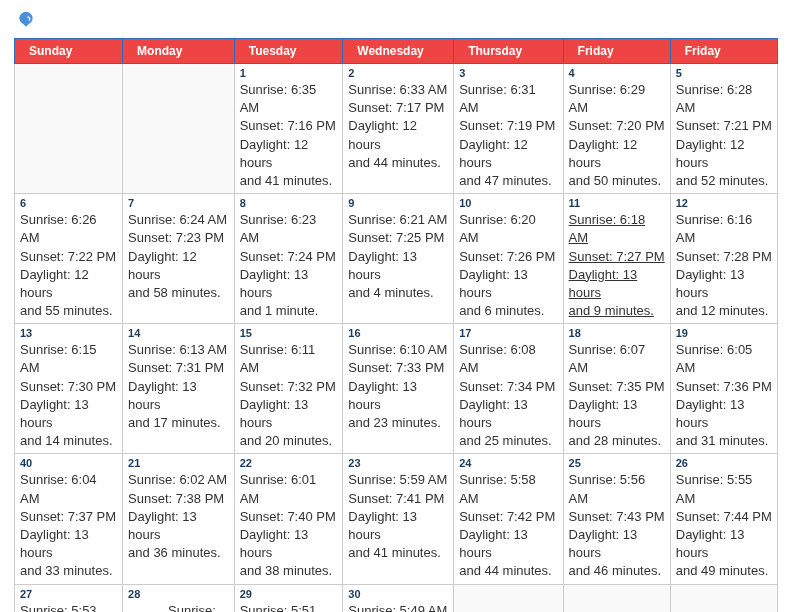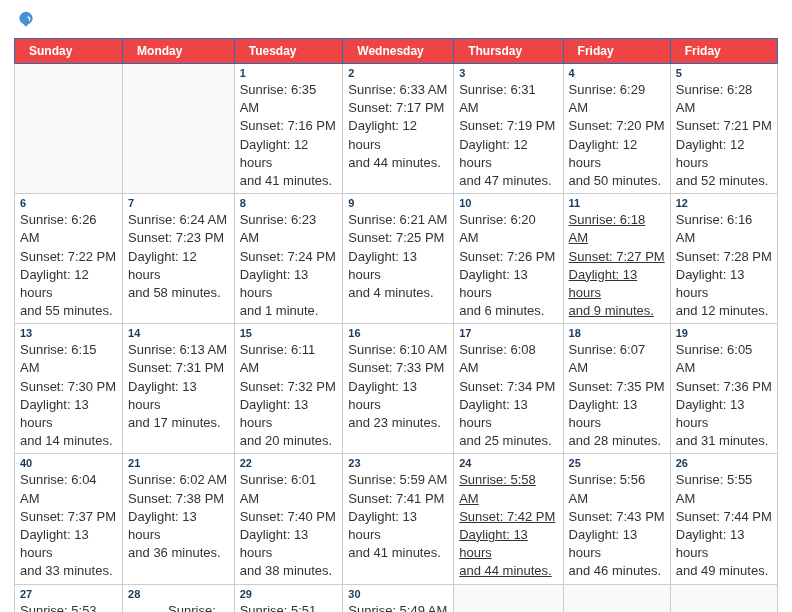--- a/index.html
+++ b/index.html
@@ -295,21 +295,21 @@
           </td>
           <td>
             <div class="day-num">23</div>
             <div class="day-info" style="white-space: pre-line;">Sunrise: 5:59 AM
 Sunset: 7:41 PM
 Daylight: 13 hours
 and 41 minutes.</div>
           </td>
           <td>
             <div class="day-num">24</div>
-            <div class="day-info" style="white-space: pre-line; text-decoration: underline;">Sunrise: 5:58 AM
+            <div class="day-info" style="white-space: pre-line;">Sunrise: 5:58 AM
 Sunset: 7:42 PM
 Daylight: 13 hours
 and 44 minutes.</div>
           </td>
           <td>
             <div class="day-num">25</div>
             <div class="day-info" style="white-space: pre-line;">Sunrise: 5:56 AM
 Sunset: 7:43 PM
 Daylight: 13 hours
 and 46 minutes.</div>

